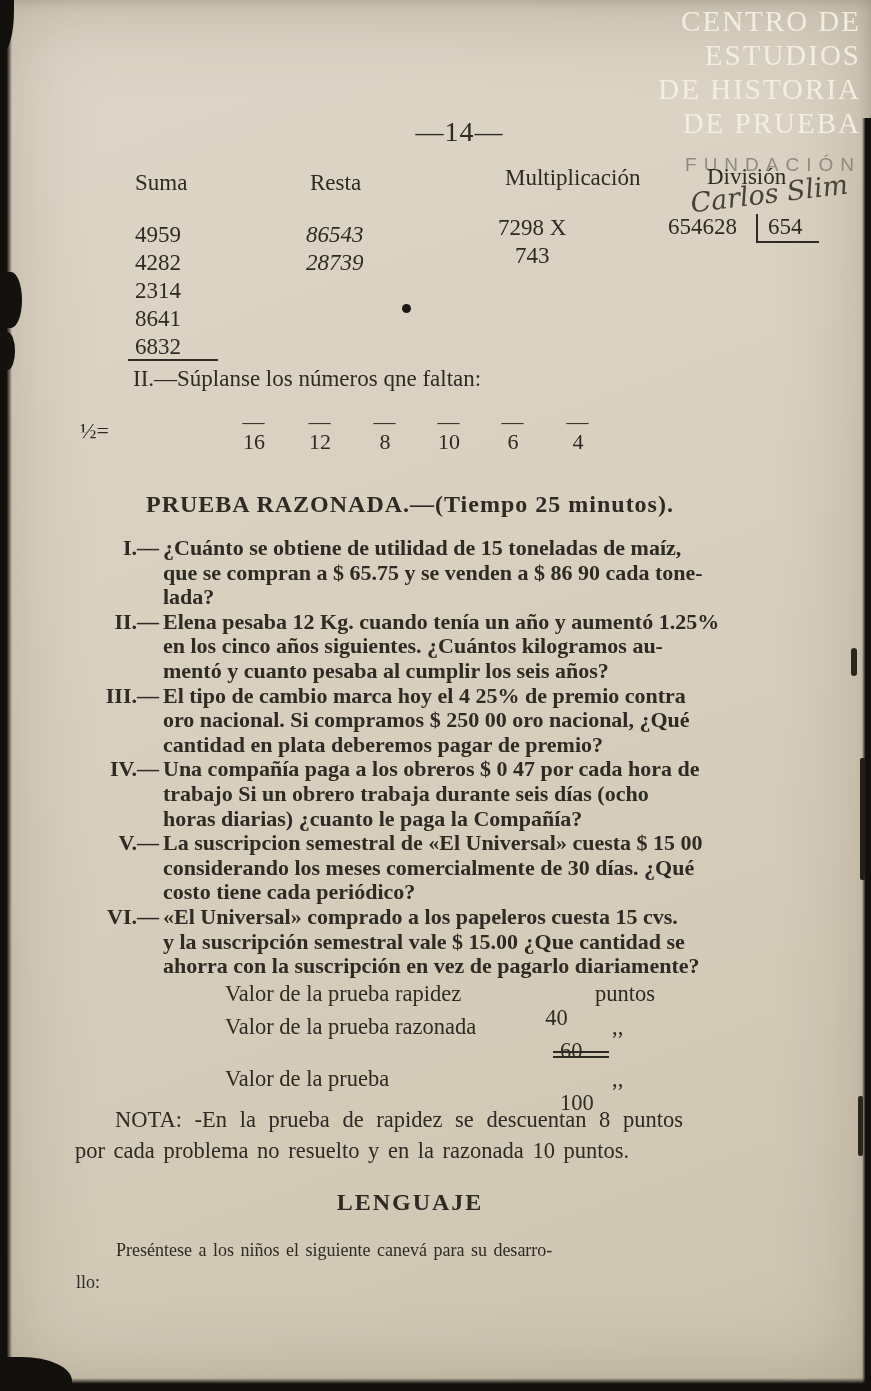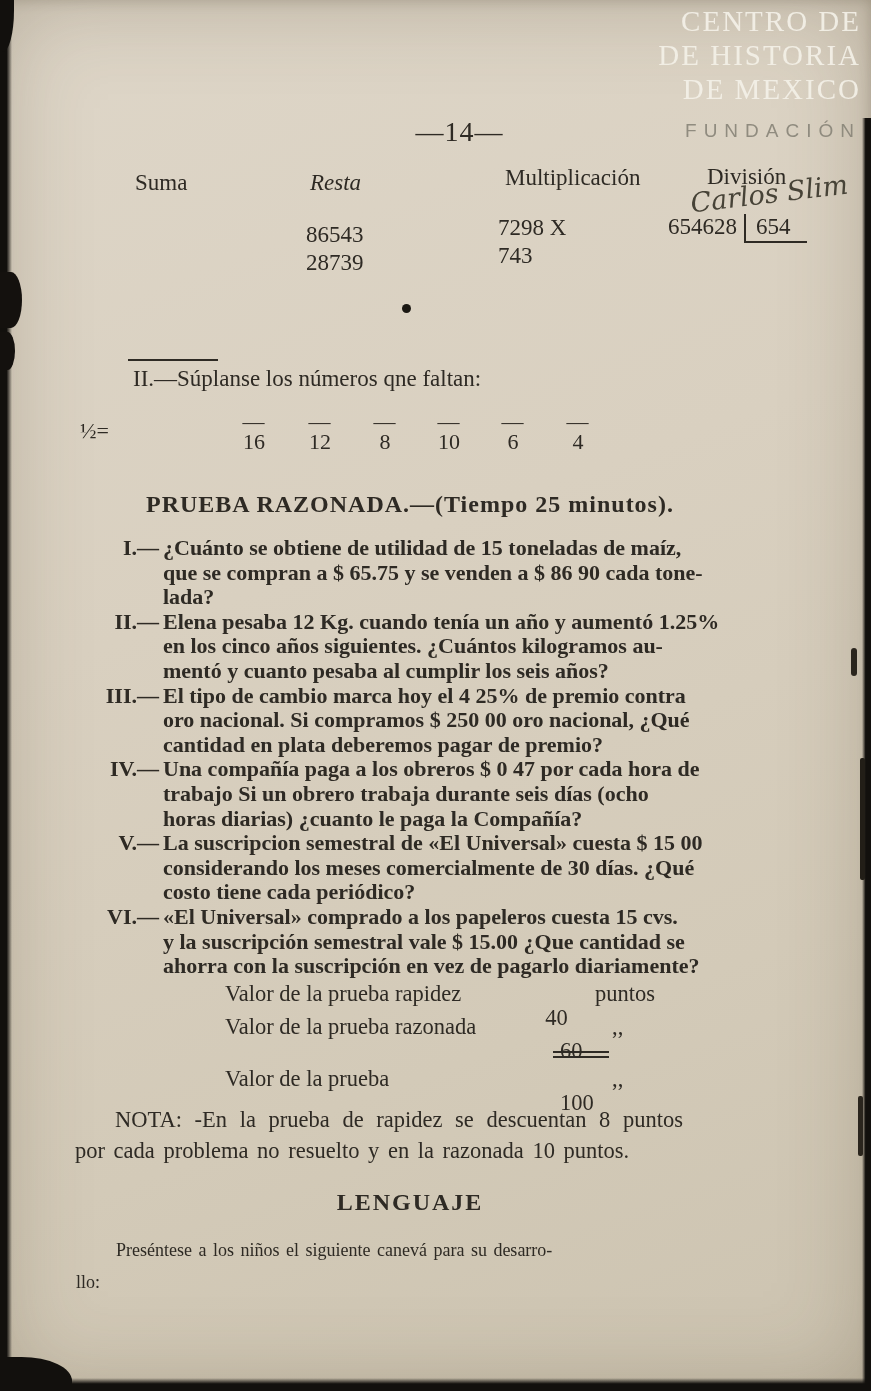--- a/index.html
+++ b/index.html
@@ -18,30 +18,30 @@
   
   .watermark{right:10px;top:4px;text-align:right;color:#f4f1e8;font-size:29px;line-height:34px;letter-spacing:2px;opacity:.92;}
   .fundacion{margin-top:8px;font-family:"Liberation Sans",sans-serif;font-size:19px;color:#8a867a;letter-spacing:7px;opacity:1;}
   .signature{left:690px;top:178px;font-style:italic;font-size:27px;color:#474337;transform:rotate(-7deg);font-family:"DejaVu Serif",serif;}
 
   .pagenum{top:116px;left:0;width:100%;text-align:center;font-size:28px;letter-spacing:1px;margin-left:24px;}
 
   
   .hdr{font-size:23px;}
   .hdr-suma{left:135px;top:170px;}
-  .hdr-resta{left:310px;top:170px;font-style:italic;}
+  .hdr-resta{left:310px;top:170px;}
   .hdr-mult{left:505px;top:165px;}
   .hdr-div{left:707px;top:164px;}
   .col{font-size:23px;line-height:28px;}
   .col-suma{left:135px;top:221px;}
-  .col-resta{left:306px;top:221px;}
-  .col-mult{left:498px;top:214px;}
+  .col-resta{left:306px;top:221px;font-style:italic;}
+  .col-mult{left:498px;top:214px;text-align:center;}
   .col-div{left:668px;top:214px;font-size:23px;white-space:nowrap;}
   .col div{white-space:nowrap;}
-  .divisor{display:inline-block;border-left:2px solid #2e2a24;border-bottom:2px solid #2e2a24;padding:0 16px 1px 10px;margin-left:7px;}
+  .divisor{display:inline-block;border-left:2px solid #2e2a24;border-bottom:2px solid #2e2a24;padding:0 16px 1px 10px;margin-left:19px;}
   .sum-rule{left:128px;top:359px;width:90px;border-top:2px solid #2e2a24;height:0;}
 
   
   .fill-instr{left:133px;top:366px;font-size:23px;}
   .fill-prefix{left:80px;top:418px;font-size:22px;}
   .blank-col{top:412px;width:56px;text-align:center;font-size:22px;line-height:20px;}
   .blank-col .dash{letter-spacing:1px;}
   .b0{left:226px;} .b1{left:292px;} .b2{left:357px;} .b3{left:421px;} .b4{left:485px;} .b5{left:550px;}
 
   .prueba-title{left:0;top:491px;width:820px;text-align:center;font-weight:bold;font-size:24px;letter-spacing:1px;}
@@ -80,33 +80,41 @@
   .speck3{right:6px;top:758px;width:5px;height:122px;background:#221e17;border-radius:2px;}
   .speck4{right:8px;top:1096px;width:5px;height:60px;background:#2a251d;border-radius:2px;}
 </style>
 </head>
 <body>
 
 <div class="paper">
 
   <div class="abs watermark">
     <div>CENTRO DE</div>
+    <div>ESTUDIOS</div>
     <div>DE HISTORIA</div>
-    <div>DE MEXICO</div>
+    <div>DE PRUEBA</div>
     <div class="fundacion">FUNDACIÓN</div>
   </div>
   <div class="abs signature">Carlos Slim</div>
 
   <div class="abs pagenum">—14—</div>
 
   <div class="abs hdr hdr-suma">Suma</div>
   <div class="abs hdr hdr-resta">Resta</div>
   <div class="abs hdr hdr-mult">Multiplicación</div>
   <div class="abs hdr hdr-div">División</div>
 
+  <div class="abs col col-suma">
+    <div>4959</div>
+    <div>4282</div>
+    <div>2314</div>
+    <div>8641</div>
+    <div>6832</div>
+  </div>
   <div class="abs sum-rule"></div>
 
   <div class="abs col col-resta">
     <div>86543</div>
     <div>28739</div>
   </div>
 
   <div class="abs col col-mult">
     <div>7298 X</div>
     <div>743</div>

